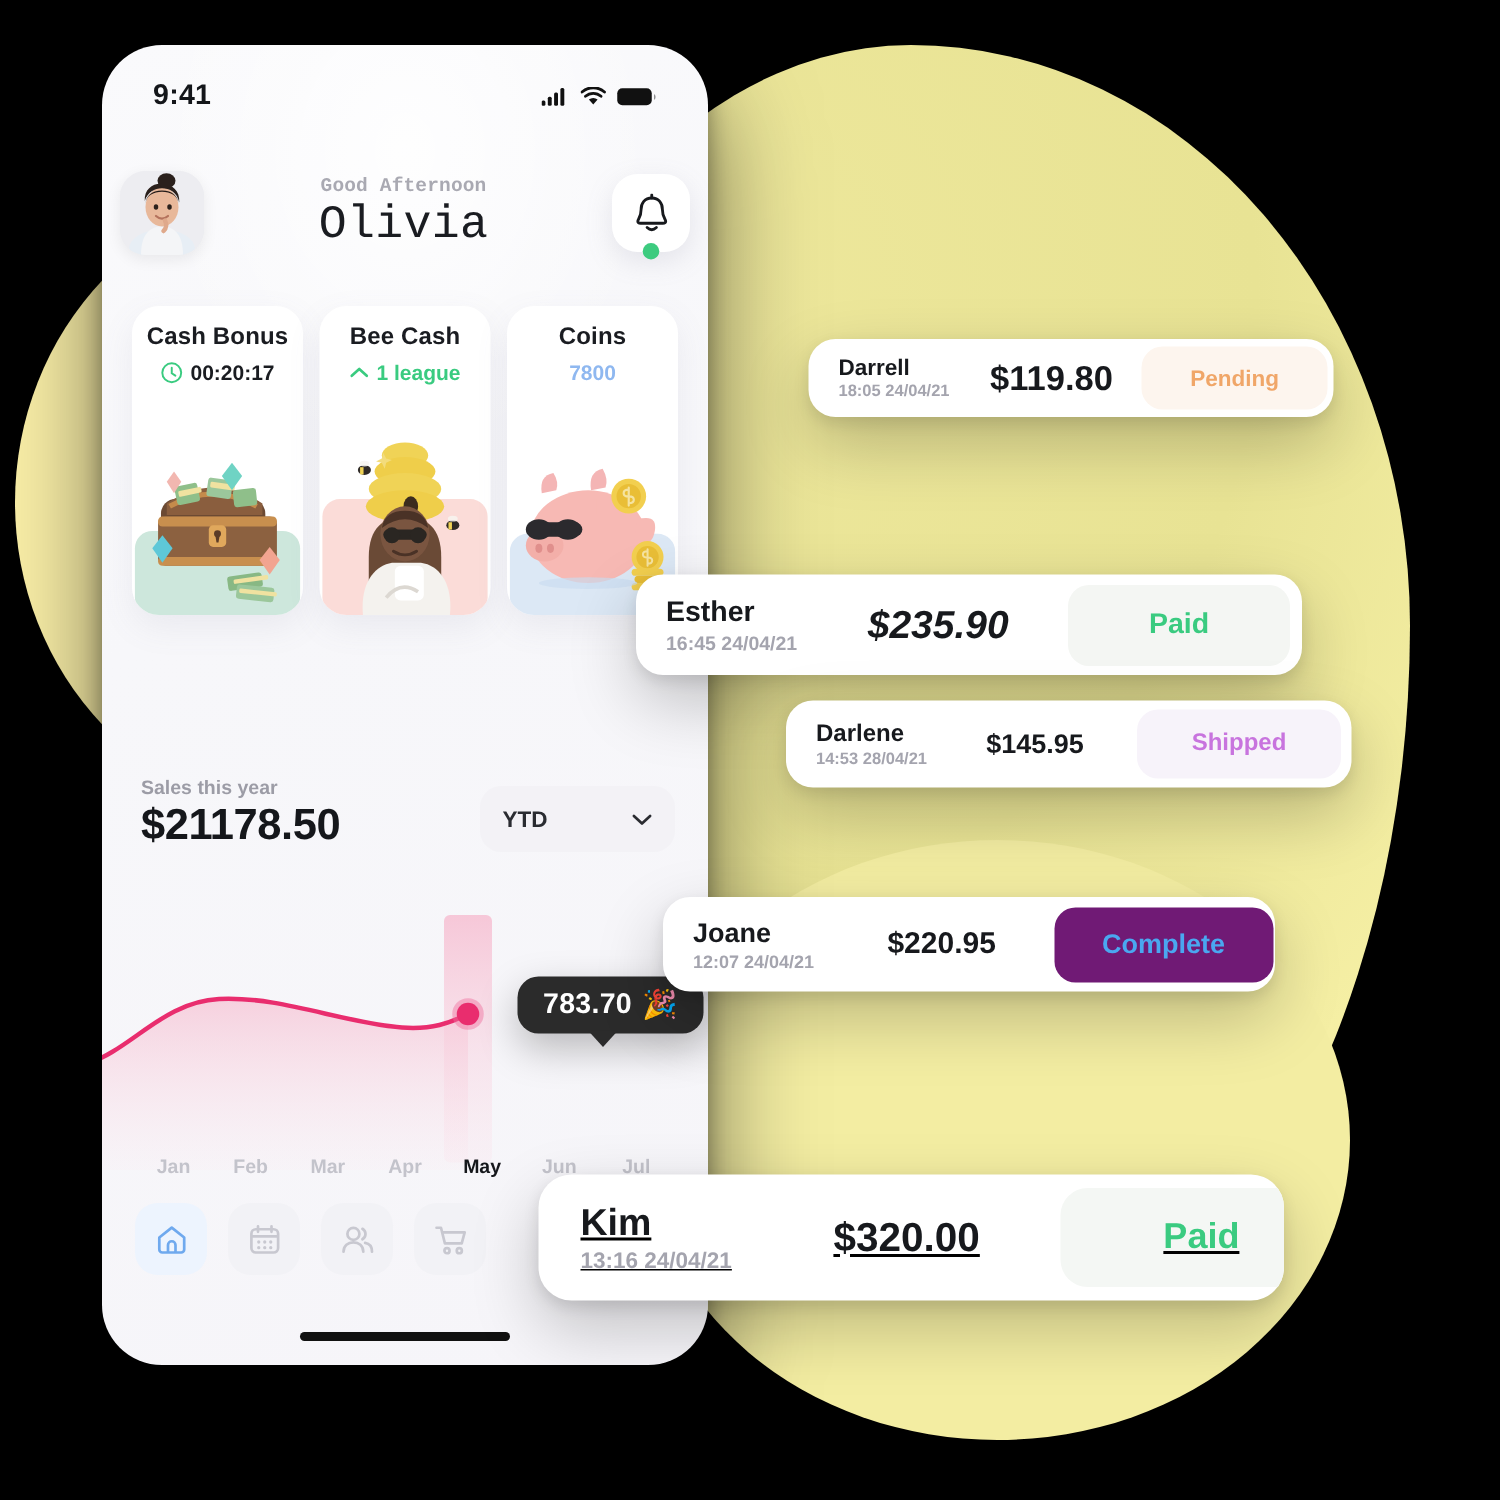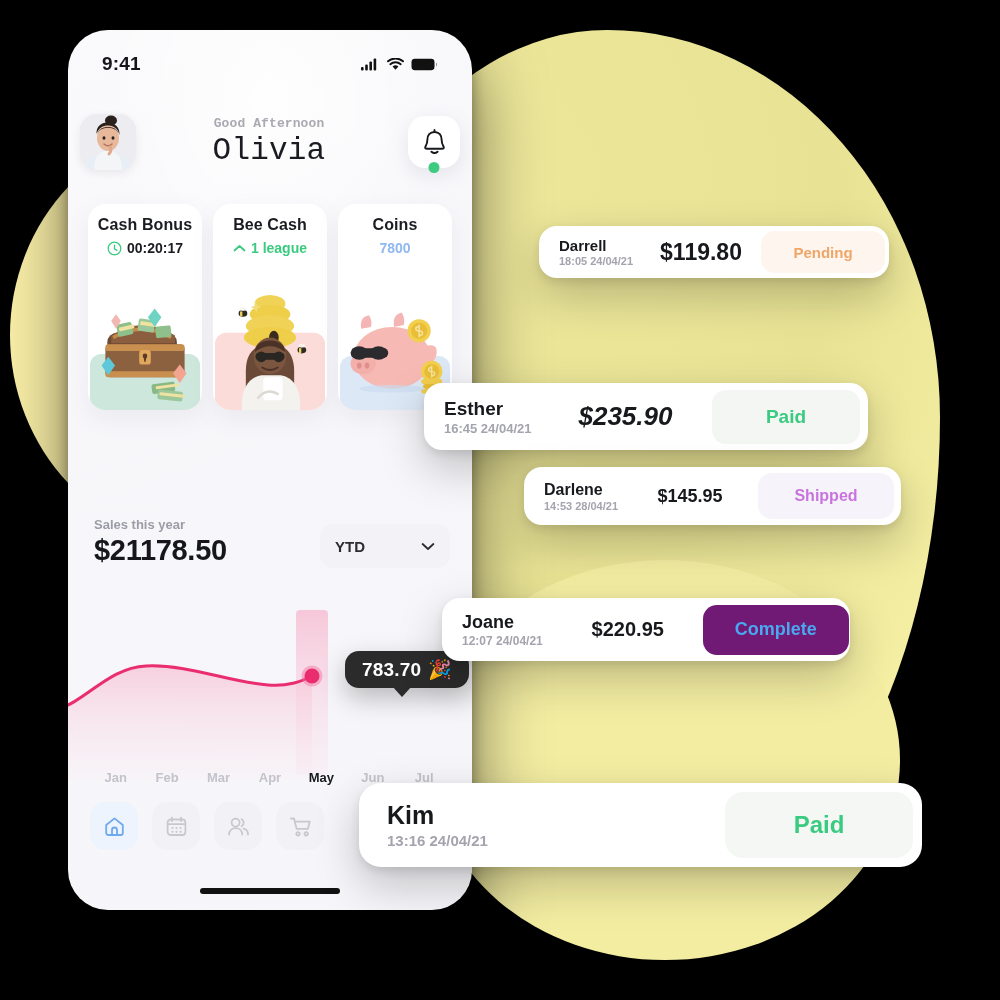--- a/index.html
+++ b/index.html
@@ -230,21 +230,21 @@
   #txn-darlene .txn-time { font-size: 11px; margin-top:1px; }
   #txn-darlene .txn-amt { font-size: 18px; width: 128px; margin-left: 8px;}
   #txn-darlene .txn-status { width: 136px; height: 46px; margin-left:auto; margin-right: 7px; font-size:16px; background:#F7F3FA; color:#C874DE; }
 
   #txn-joane { left: 442px; top: 598px; width: 408px; height: 63px; }
   #txn-joane .txn-name { font-size: 18px; }
   #txn-joane .txn-time { font-size: 12px; margin-top:1px; }
   #txn-joane .txn-amt { font-size: 20px; width: 150px; margin-left: 10px;}
   #txn-joane .txn-status { width: 146px; height: 50px; margin-left:auto; margin-right: 7px; font-size:18px; background:#701a75; color:#4AA7F0; }
 
-  #txn-kim { left: 359px; top: 783px; width: 563px; height: 84px; border-radius: 22px; }
+  #txn-kim { left: 359px; top: 783px; width: 497px; height: 84px; border-radius: 22px; text-decoration: underline; }
   #txn-kim .txn-left { padding-left: 28px; }
   #txn-kim .txn-name { font-size: 25px; }
   #txn-kim .txn-time { font-size: 15px; margin-top:2px; }
   #txn-kim .txn-amt { font-size: 27px; width: 205px; margin-left: 14px;}
   #txn-kim .txn-status { width: 188px; height: 66px; border-radius:18px; margin-left:auto; margin-right: 9px; font-size:24px; background:#F4F7F4; color:#3ACB80; }
 </style>
 </head>
 <body>
 
 <div id="stage">
@@ -552,16 +552,17 @@
     </div>
     <div class="txn-amt">$220.95</div>
     <div class="txn-status">Complete</div>
   </div>
 
   <div class="txn" id="txn-kim">
     <div class="txn-left">
       <div class="txn-name">Kim</div>
       <div class="txn-time">13:16 24/04/21</div>
     </div>
+    <div class="txn-amt">$320.00</div>
     <div class="txn-status">Paid</div>
   </div>
 
 </div>
 
 </body></html>

